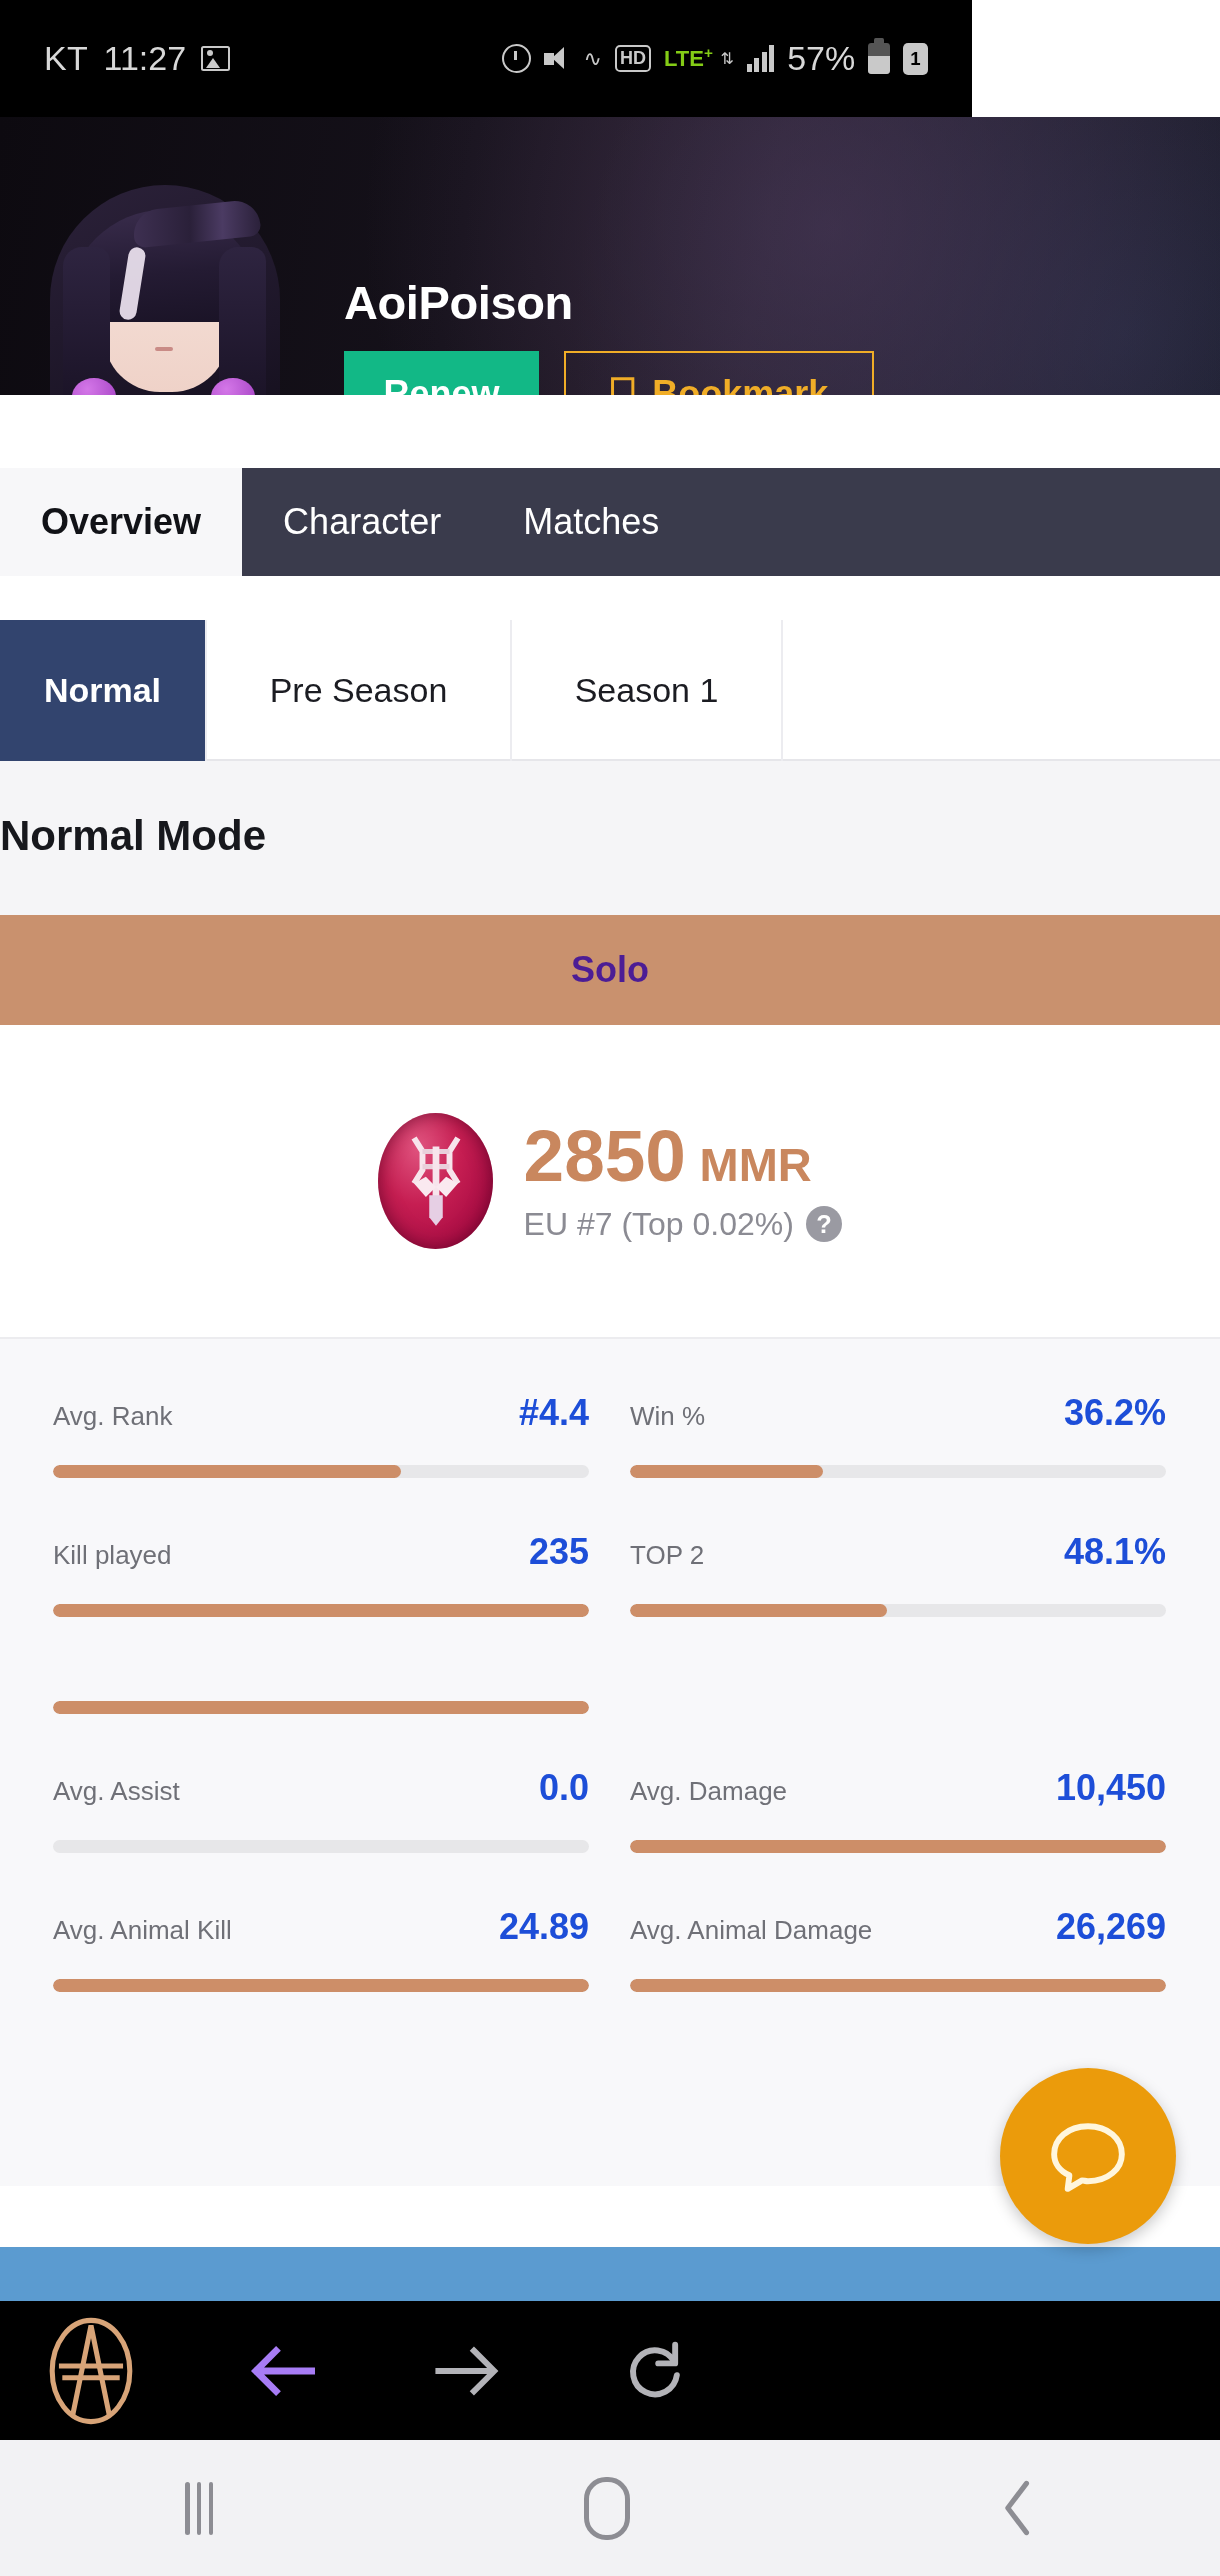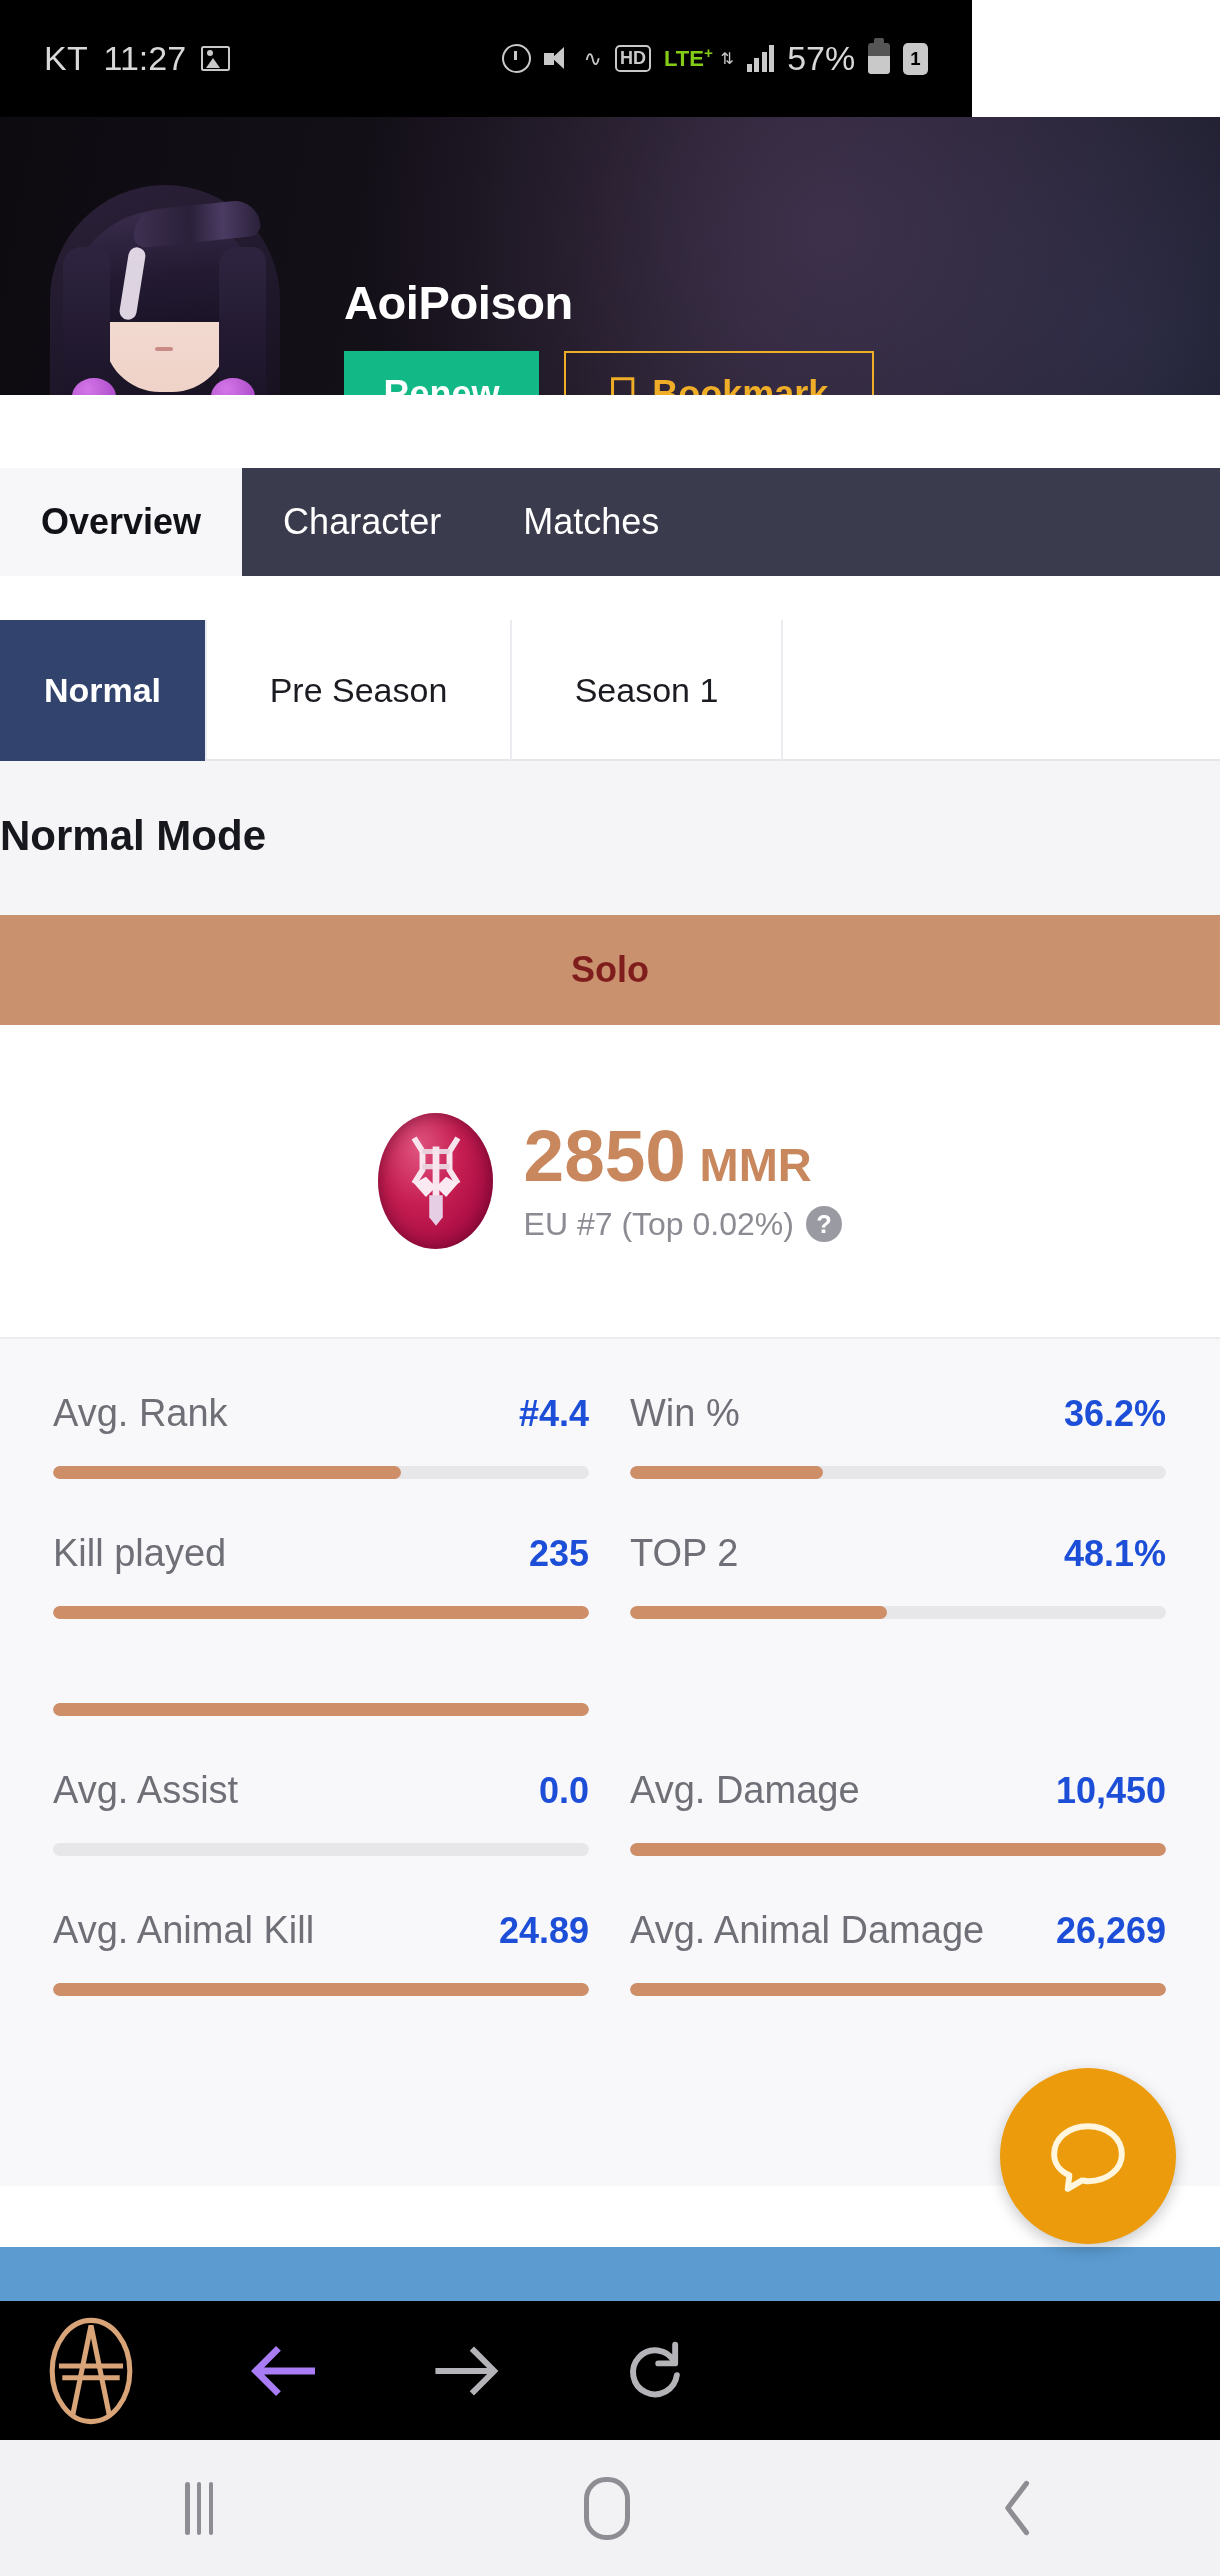--- a/index.html
+++ b/index.html
@@ -123,21 +123,21 @@
             font-size:34px; color:#1b1c22; border-right:2.5px solid #ececf0; }
   .season.active { background:#32446e; color:#ffffff; font-weight:bold; }
   .s-normal { width:207px; } .s-pre { width:305px; } .s-s1 { width:271px; } .s-blank { flex:1; border-right:none; }
 
   
   .mode-wrap { position:absolute; top:761px; left:0; width:1220px; height:154px; background:#f5f5f7; }
   .mode-title { position:absolute; left:0; top:51px; font-size:42px; font-weight:bold; color:#17181d; }
 
   
   .solo-band { position:absolute; top:915px; left:0; width:1220px; height:110px;
-    background:#c9916e; color:#7f1d1d; font-size:36px; font-weight:bold;
+    background:#c9916e; color:#4c1d95; font-size:36px; font-weight:bold;
     display:flex; align-items:center; justify-content:center; }
 
   
   .mmr-card { position:absolute; top:1025px; left:0; width:1220px; height:314px; background:#ffffff;
     display:flex; align-items:center; justify-content:center; gap:30.5px; border-bottom:2.5px solid #ececef; }
   .rank-badge { width:115px; height:136px; position:relative; flex:none; }
   .rank-oval { position:absolute; inset:0; border-radius:50%;
     background:radial-gradient(ellipse at 35% 25%, #e0547f 0%, #c61e52 40%, #95003a 100%);
     box-shadow:inset 0 0 18.6px rgba(60,0,25,.55); }
   .rank-glyph { position:absolute; left:50%; top:50%; transform:translate(-50%,-50%); }
@@ -148,21 +148,21 @@
   .mmr-sub { margin-top:13.6px; display:flex; align-items:center; gap:12px; font-size:32px; color:#8b8b93; }
   .help-dot { width:36px; height:36px; border-radius:50%; background:#9a9aa2; color:#fff;
     font-size:25.4px; font-weight:bold; display:flex; align-items:center; justify-content:center; }
 
   
   .stats { position:absolute; top:1339px; left:0; width:1220px; height:847px;
     background:#f8f8fa; padding:0 53px; }
   .stat-row { display:flex; gap:41px; }
   .stat { width:536px; padding-top:53px; }
   .stat-head { display:flex; justify-content:space-between; align-items:baseline; }
-  .stat-label { font-size:38px; color:#6f7077; }
+  .stat-label { font-size:26px; color:#6f7077; }
   .stat-value { font-size:36px; font-weight:bold; color:#1d4ed8; }
   .bar { margin-top:30.5px; height:13.6px; border-radius:6.8px; background:#e7e7e9; overflow:hidden; }
   .bar-fill { height:100%; border-radius:6.8px; background:#cd8e68; }
 
   
   .duo-band { position:absolute; top:2247px; left:0; width:1220px; height:93px;
     background:#5b9bd0; color:#ffffff; font-size:36px; font-weight:bold;
     display:flex; align-items:flex-end; justify-content:center; padding-bottom:1.7px; overflow:hidden; }
 
   

